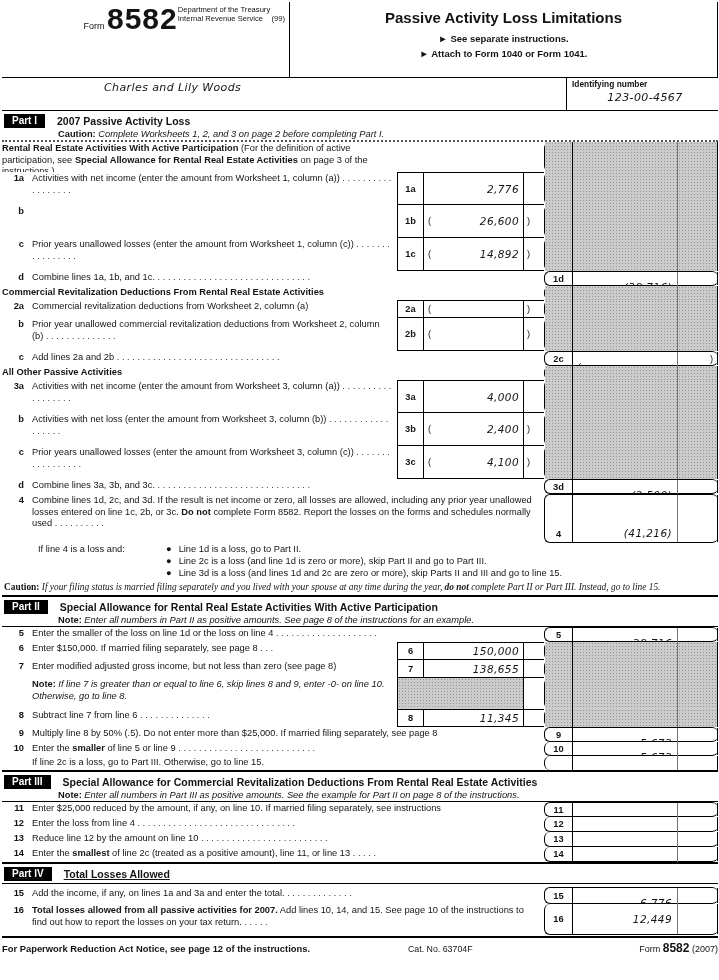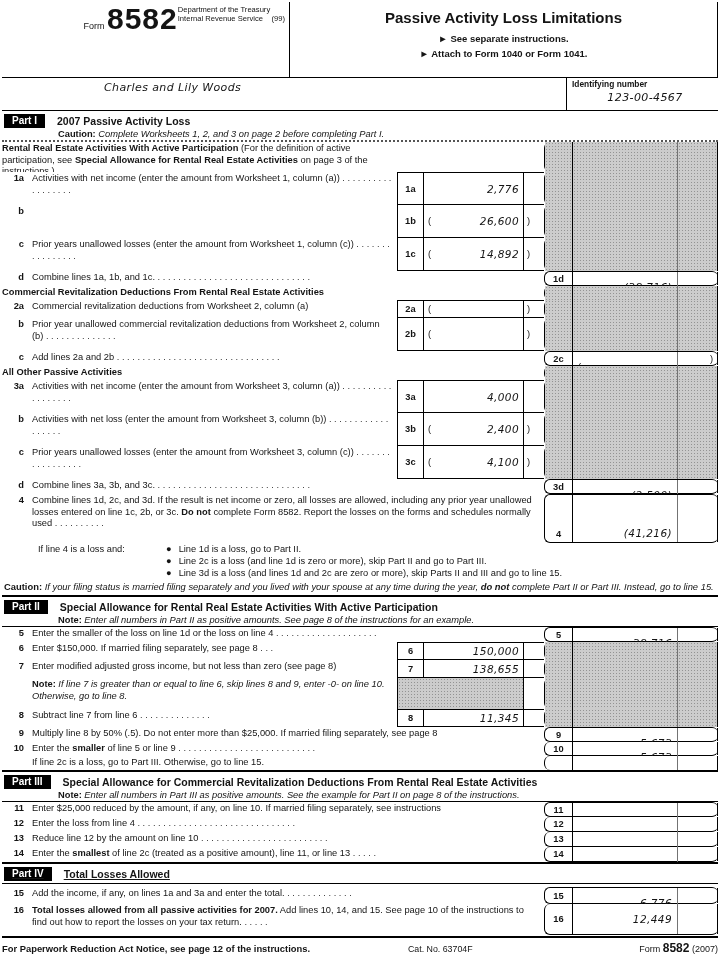--- a/index.html
+++ b/index.html
@@ -82,21 +82,21 @@
   .h14 { height: 14px; } .h15 { height: 15px; }
   .h18 { height: 18px; } .h20 { height: 20px; } .h30 { height: 30px; }
   .h31 { height: 31px; } .h33 { height: 33px; } .h49 { height: 49px; }
   
   .bull { padding-left: 36px; line-height: 1.3; }
   .bull .line { display: flex; }
   .intro { width: 128px; flex: none; }
   .bitem { flex: 1; }
   .ind { margin-left: 128px; }
   .bul { margin-right: 7px; }
-  .caution { padding: 2px 2px 2px 2px; line-height: 1.3; font-size: 9.4px; }
+  .caution { padding: 2px 2px 2px 2px; line-height: 1.3; font-size: 9.4px; font-family: Liberation Serif, serif; }
   
   .foot { border-top: 2px solid #000; display: flex; align-items: baseline; padding-top: 3px; margin-top: 1px; }
   .fnotice { font-weight: bold; font-size: 9.4px; flex: 1; }
   .fcat { width: 190px; font-size: 8.8px; }
   .fform { width: 120px; text-align: right; font-size: 9px; }
   .fform .fno { font-size: 12px; font-weight: bold; }
 </style>
 </head>
 <body>
 

